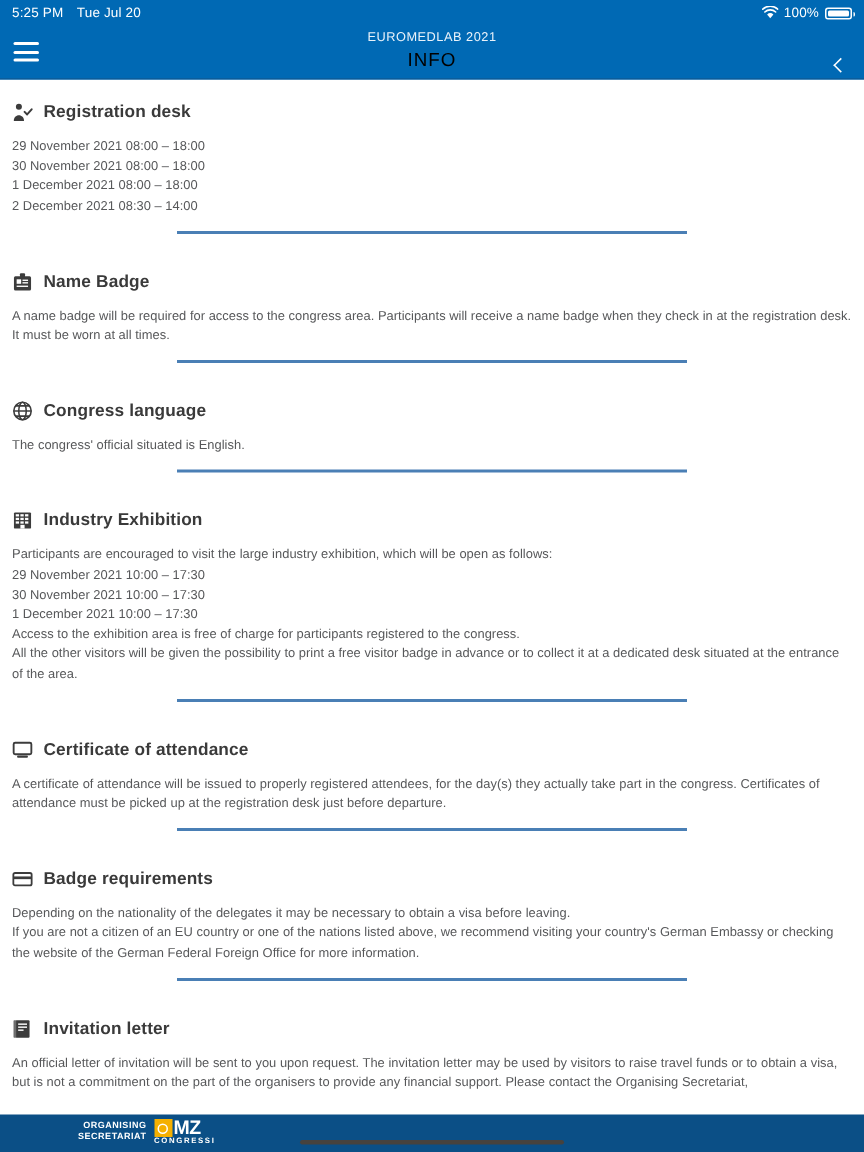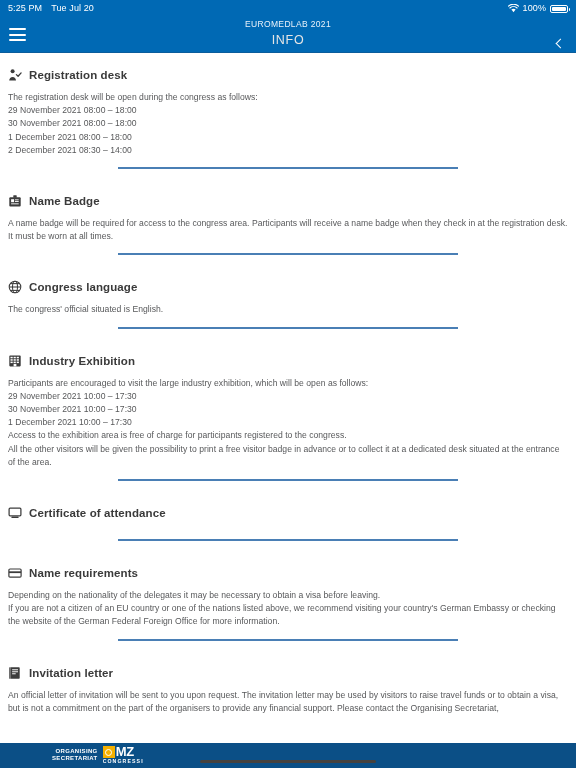--- a/index.html
+++ b/index.html
@@ -70,21 +70,21 @@
   .nav-sup {
     font-size: 8.5px;
     letter-spacing: 0.35px;
     line-height: 13px;
     color: #e9f2fa;
   }
   .nav-title {
     font-size: 12.5px;
     letter-spacing: 0.7px;
     line-height: 18px;
-    color: #e5e5e5;
+    color: #000000;
   }
   .back-chevron {
     position: absolute;
     right: 12px; top: 24px;
     width: 7px; height: 7px;
     border-left: 1.6px solid #ffffff;
     border-bottom: 1.6px solid #ffffff;
     transform: rotate(45deg);
     cursor: pointer;
   }
@@ -243,21 +243,20 @@
           <span class="section-icon">
             <svg width="14" height="14" viewBox="0 0 14 14" fill="#3c3c3c">
               <circle cx="4.6" cy="3.2" r="2"></circle>
               <path d="M1.2 12.6c0-2.2 1.5-3.7 3.4-3.7s3.4 1.5 3.4 3.7z"></path>
               <path d="M8.4 6.6l1.7 1.7 3-3.4" stroke="#3c3c3c" stroke-width="1.3" fill="none" stroke-linecap="round" stroke-linejoin="round"></path>
             </svg>
           </span>
           <span class="section-title">Registration desk</span>
         </div>
         <div class="section-body">
-          <p>The registration desk will be open during the congress as follows:</p>
           <p>29 November 2021 08:00 – 18:00</p>
           <p>30 November 2021 08:00 – 18:00</p>
           <p>1 December 2021 08:00 – 18:00</p>
           <p>2 December 2021 08:30 – 14:00</p>
         </div>
         <div class="divider-wrap">
           <div class="divider"></div>
         </div>
       </div>
       <div class="section">
@@ -335,33 +334,36 @@
       <div class="section">
         <div class="section-head">
           <span class="section-icon">
             <svg width="14" height="14" viewBox="0 0 14 14" fill="none">
               <rect x="1.1" y="2.2" width="11.8" height="7.6" rx="1" stroke="#3c3c3c" stroke-width="1.25"></rect>
               <rect x="3.4" y="10.6" width="7.2" height="1.5" rx="0.6" fill="#3c3c3c"></rect>
             </svg>
           </span>
           <span class="section-title">Certificate of attendance</span>
         </div>
+        <div class="section-body">
+          <p>A certificate of attendance will be issued to properly registered attendees, for the day(s) they actually take part in the congress. Certificates of attendance must be picked up at the registration desk just before departure.</p>
+        </div>
         <div class="divider-wrap">
           <div class="divider"></div>
         </div>
       </div>
       <div class="section">
         <div class="section-head">
           <span class="section-icon">
             <svg width="14" height="14" viewBox="0 0 14 14" fill="none">
               <rect x="0.9" y="3.0" width="12.2" height="8.2" rx="1.1" stroke="#3c3c3c" stroke-width="1.2"></rect>
               <rect x="0.9" y="5.3" width="12.2" height="1.8" fill="#3c3c3c"></rect>
             </svg>
           </span>
-          <span class="section-title">Name requirements</span>
+          <span class="section-title">Badge requirements</span>
         </div>
         <div class="section-body">
           <p>Depending on the nationality of the delegates it may be necessary to obtain a visa before leaving.</p>
           <p>If you are not a citizen of an EU country or one of the nations listed above, we recommend visiting your country's German Embassy or checking the website of the German Federal Foreign Office for more information.</p>
         </div>
         <div class="divider-wrap">
           <div class="divider"></div>
         </div>
       </div>
       <div class="section">

